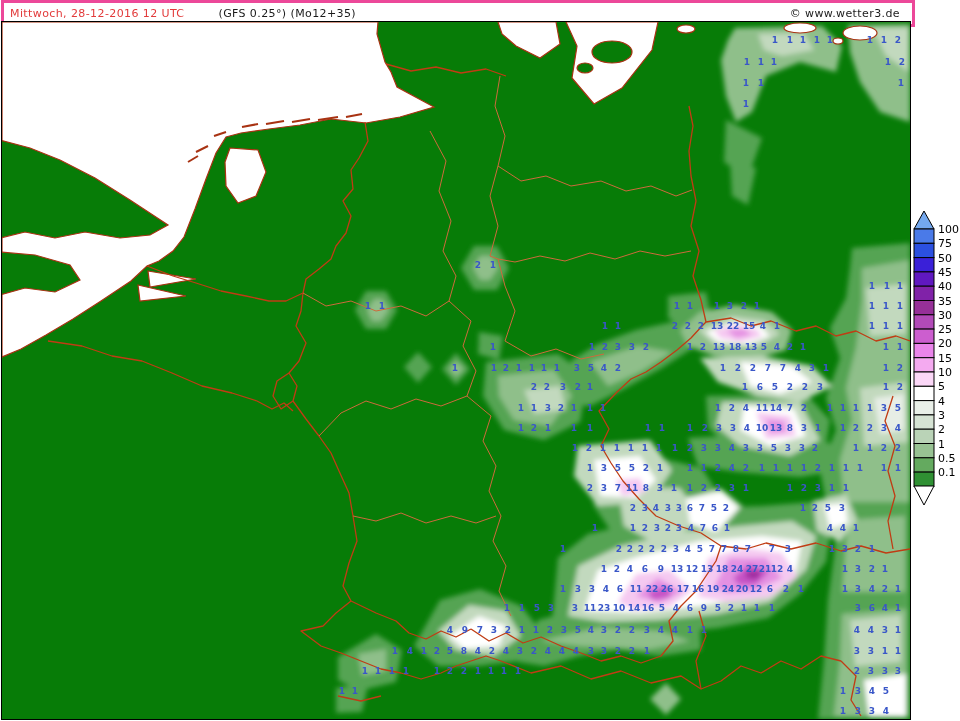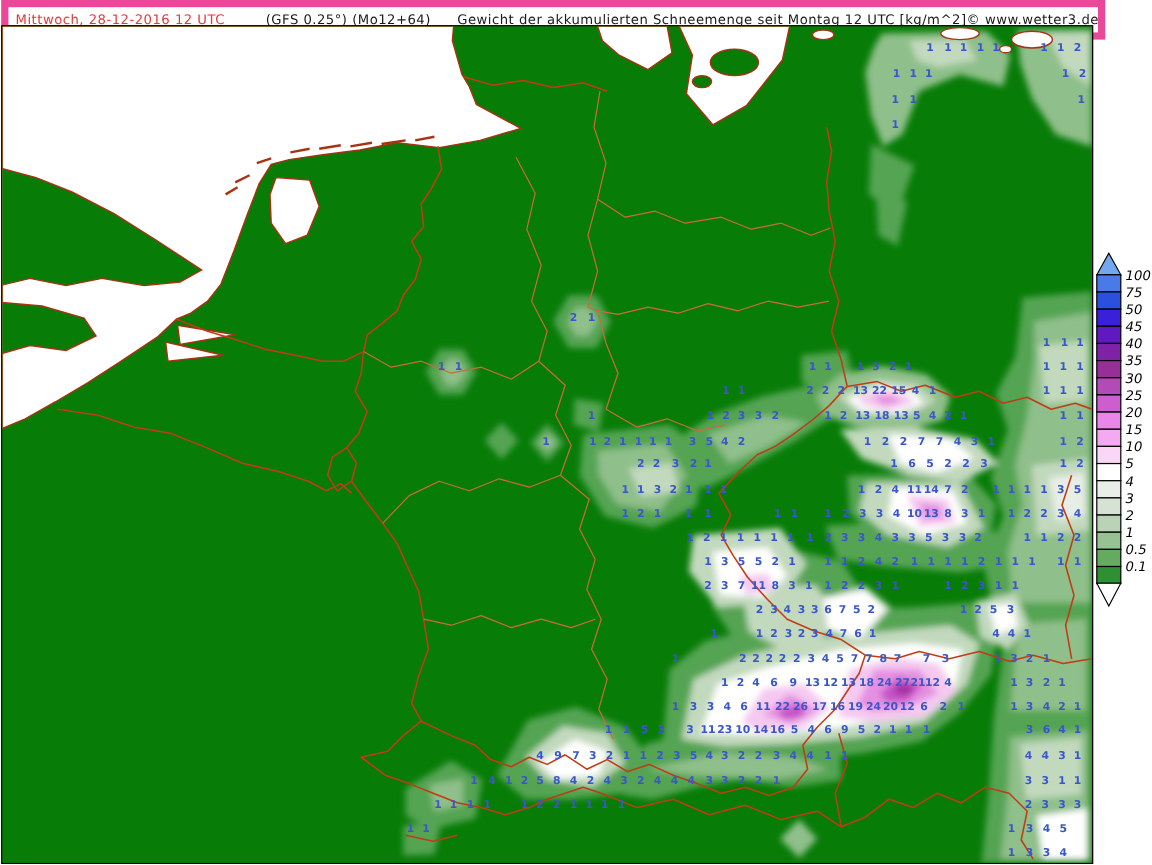--- a/index.html
+++ b/index.html
@@ -1,42 +1,41 @@
 <!DOCTYPE html>
 <html><head>
 <meta charset="utf-8">
 <style>
   html,body{margin:0;padding:0;background:#ffffff;}
   body{width:960px;height:721px;position:relative;font-family:"DejaVu Sans",sans-serif;overflow:hidden;}
-  .titlebar{position:absolute;left:1px;top:0;width:908px;height:21px;border:6px solid #ec4899;
+  .titlebar{position:absolute;left:1px;top:0;width:908px;height:21px;border:3px solid #ec4899;
     display:flex;align-items:center;font-size:11px;letter-spacing:.4px;background:#fff;white-space:nowrap;}
   .titlebar .date{color:#e23a3a;margin-left:6px;}
   .titlebar .model{color:#1a1a1a;margin-left:34px;}
   .titlebar .maintitle{color:#1a1a1a;margin-left:22px;}
   .titlebar .copy{color:#1a1a1a;margin-left:auto;margin-right:12px;}
   .mapframe{position:absolute;left:1px;top:21px;width:908px;height:697px;border:1px solid #000;background:#077c07;}
-  .legendbox{position:absolute;left:912px;top:205px;width:48px;height:312px;font-style:italic;}
+  .legendbox{position:absolute;left:912px;top:205px;width:48px;height:312px;}
   .gridval{font-size:9px;font-weight:bold;fill:#3a57c8;text-anchor:middle;font-family:"DejaVu Sans",sans-serif;}
   .lglabel{font-size:11px;fill:#000;font-family:"DejaVu Sans",sans-serif;}
   
   .c1{fill:#55a452}.c2{fill:#8fbf8a}.c3{fill:#c2d9be}.c4{fill:#e7eee6}.cw{fill:#ffffff}
   .p1{fill:#f5c9f1}.p2{fill:#e490e2}.p3{fill:#c653c6}.p4{fill:#9e2b9e}
   .sea{fill:#ffffff;stroke:#a83212;stroke-width:1.2;}
   .isl{fill:#077c07;stroke:#a83212;stroke-width:1.2;}
   .nat{fill:none;stroke:#c03c14;stroke-width:1.3;stroke-linejoin:round;}
   .sta{fill:none;stroke:#cd6a3c;stroke-width:1;stroke-linejoin:round;}
   .dash{stroke:#a83212;stroke-width:2;}
 </style>
 </head>
 <body>
 
 <div class="titlebar">
   <span class="date">Mittwoch, 28-12-2016  12 UTC</span>
-  <span class="model">(GFS 0.25°) (Mo12+64)</span>
-  <span class="maintitle">Gewicht der akkumulierten Schneemenge seit Montag 12 UTC [kg/m^2]</span>
+  <span class="model">(GFS 0.25°) (Mo12+35)</span>
   <span class="copy">© www.wetter3.de</span>
 </div>
 
 <div class="mapframe">
 <svg width="908" height="697" viewBox="2 22 908 697" xmlns="http://www.w3.org/2000/svg">
   <defs>
     <filter id="soft" x="-10%" y="-10%" width="120%" height="120%">
           <feGaussianBlur stdDeviation="2.6"></feGaussianBlur>
         </filter>
   </defs>

